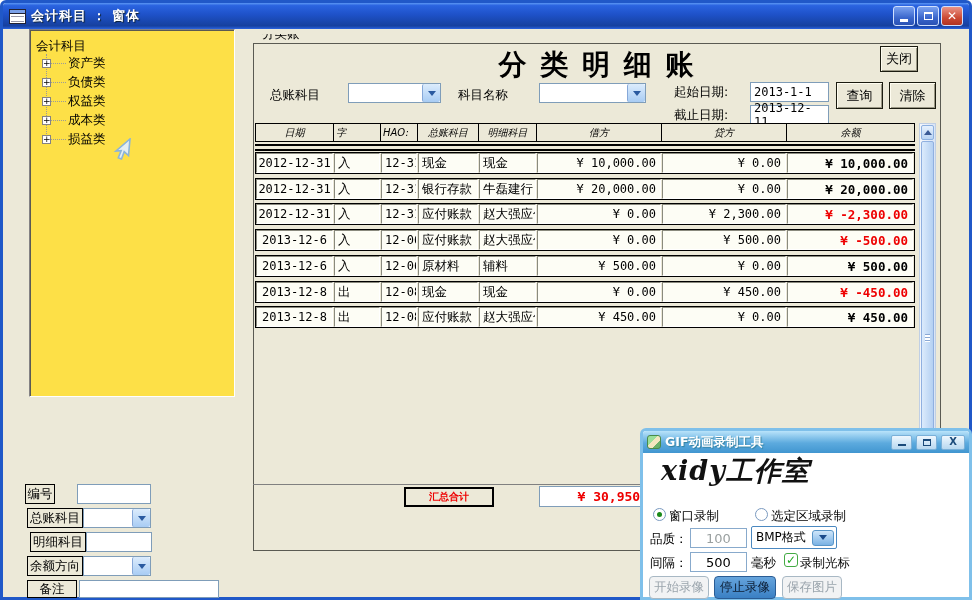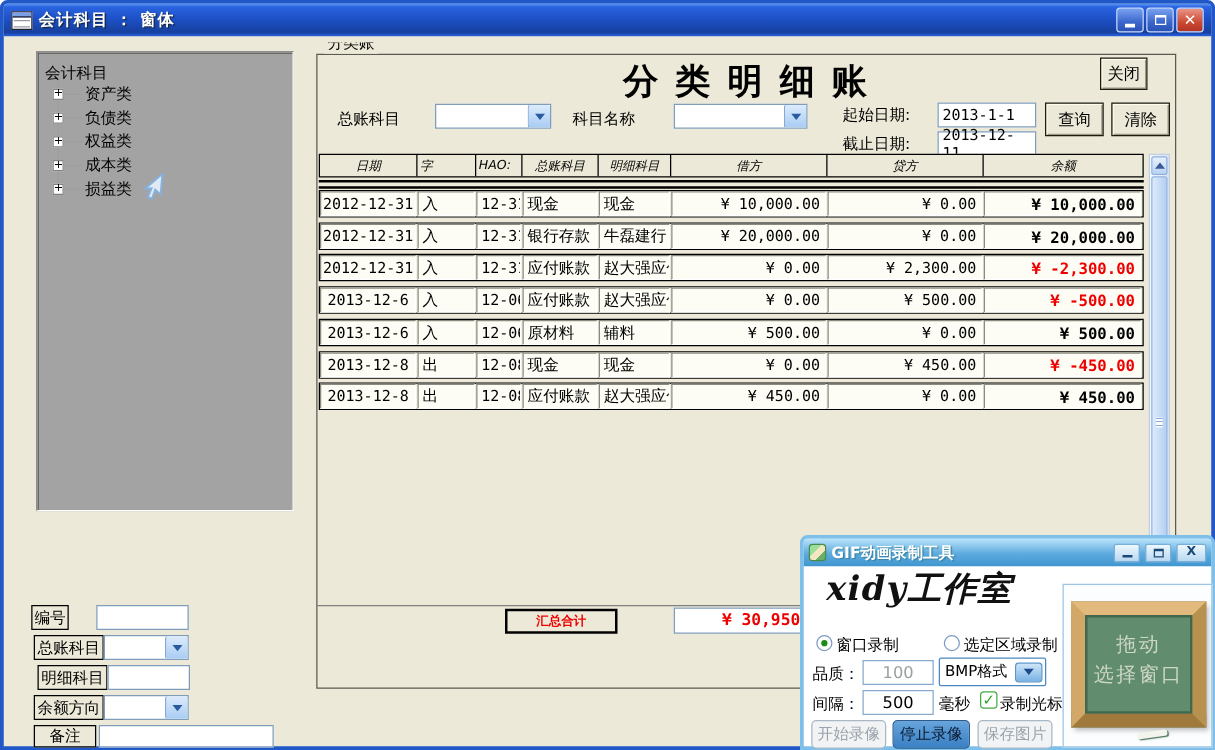--- a/index.html
+++ b/index.html
@@ -17,21 +17,21 @@
   .title-text{color:#fff;font-weight:bold;font-size:13px;text-shadow:1px 1px 1px #123;letter-spacing:1px;}
   .winbtns{margin-left:auto;display:flex;gap:2px;}
   .wbtn{width:22px;height:20px;border-radius:3px;border:1px solid #cfe0ff;box-sizing:border-box;
     display:flex;align-items:center;justify-content:center;cursor:pointer;
     background:linear-gradient(180deg,#7aa2f0,#3a66cc 60%,#2a52b4);}
   .wbtn.close{background:linear-gradient(180deg,#ea9486,#cc4a34 60%,#b03322);}
   .g-min{width:8px;height:3px;background:#fff;margin-top:9px;}
   .g-max{width:9px;height:8px;border:1px solid #fff;border-top:2px solid #fff;box-sizing:border-box;}
   .g-x{color:#fff;font-size:12px;font-weight:bold;line-height:1;}
   
-  .tree-panel{position:absolute;left:26px;top:38px;width:206px;height:368px;background:#a3a3a3;
+  .tree-panel{position:absolute;left:26px;top:26px;width:206px;height:368px;background:#fde047;
     border:1px solid;border-color:#848284 #fff #fff #848284;box-shadow:inset 1px 1px 0 #5a5a52;box-sizing:border-box;}
   .tree-root{position:absolute;left:6px;top:8px;font-size:12.5px;color:#000;}
   .tree-vline{position:absolute;left:16px;top:24px;height:86px;border-left:1px dotted #9a9a9a;}
   .tree-items{position:absolute;left:0;top:24px;right:0;}
   .tree-item{height:19px;display:flex;align-items:center;padding-left:12px;cursor:pointer;}
   .pm{width:9px;height:9px;border:1px solid #848284;background:#fff;box-sizing:border-box;flex:none;
     font-size:9px;line-height:6px;text-align:center;color:#000;}
   .dots{width:15px;border-top:1px dotted #9a9a9a;flex:none;}
   .t-label{font-size:12.5px;color:#000;margin-left:2px;}
   
@@ -384,20 +384,13 @@
   <span class="rec-label" style="left:7px;top:124px;">间隔：</span>
   <div class="rec-input" style="left:47px;top:121px;width:57px;height:20px;">500</div>
   <span class="rec-label" style="left:108px;top:124px;">毫秒</span>
   <div class="chk" style="left:141px;top:122px;">✓</div>
   <span class="rec-label" style="left:157px;top:124px;">录制光标</span>
 
   <div class="rec-act disabled" style="left:6px;top:145px;width:60px;">开始录像</div>
   <div class="rec-act primary" style="left:71px;top:145px;width:62px;">停止录像</div>
   <div class="rec-act disabled" style="left:139px;top:145px;width:60px;">保存图片</div>
 
-  <div class="board-panel">
-    <div class="board-frame">
-      <div class="board-text" style="top:14px;">拖动</div>
-      <div class="board-text" style="top:38px;">选择窗口</div>
-      <div class="chalk"></div>
-    </div>
-  </div>
 </div>
 
 </body></html>

